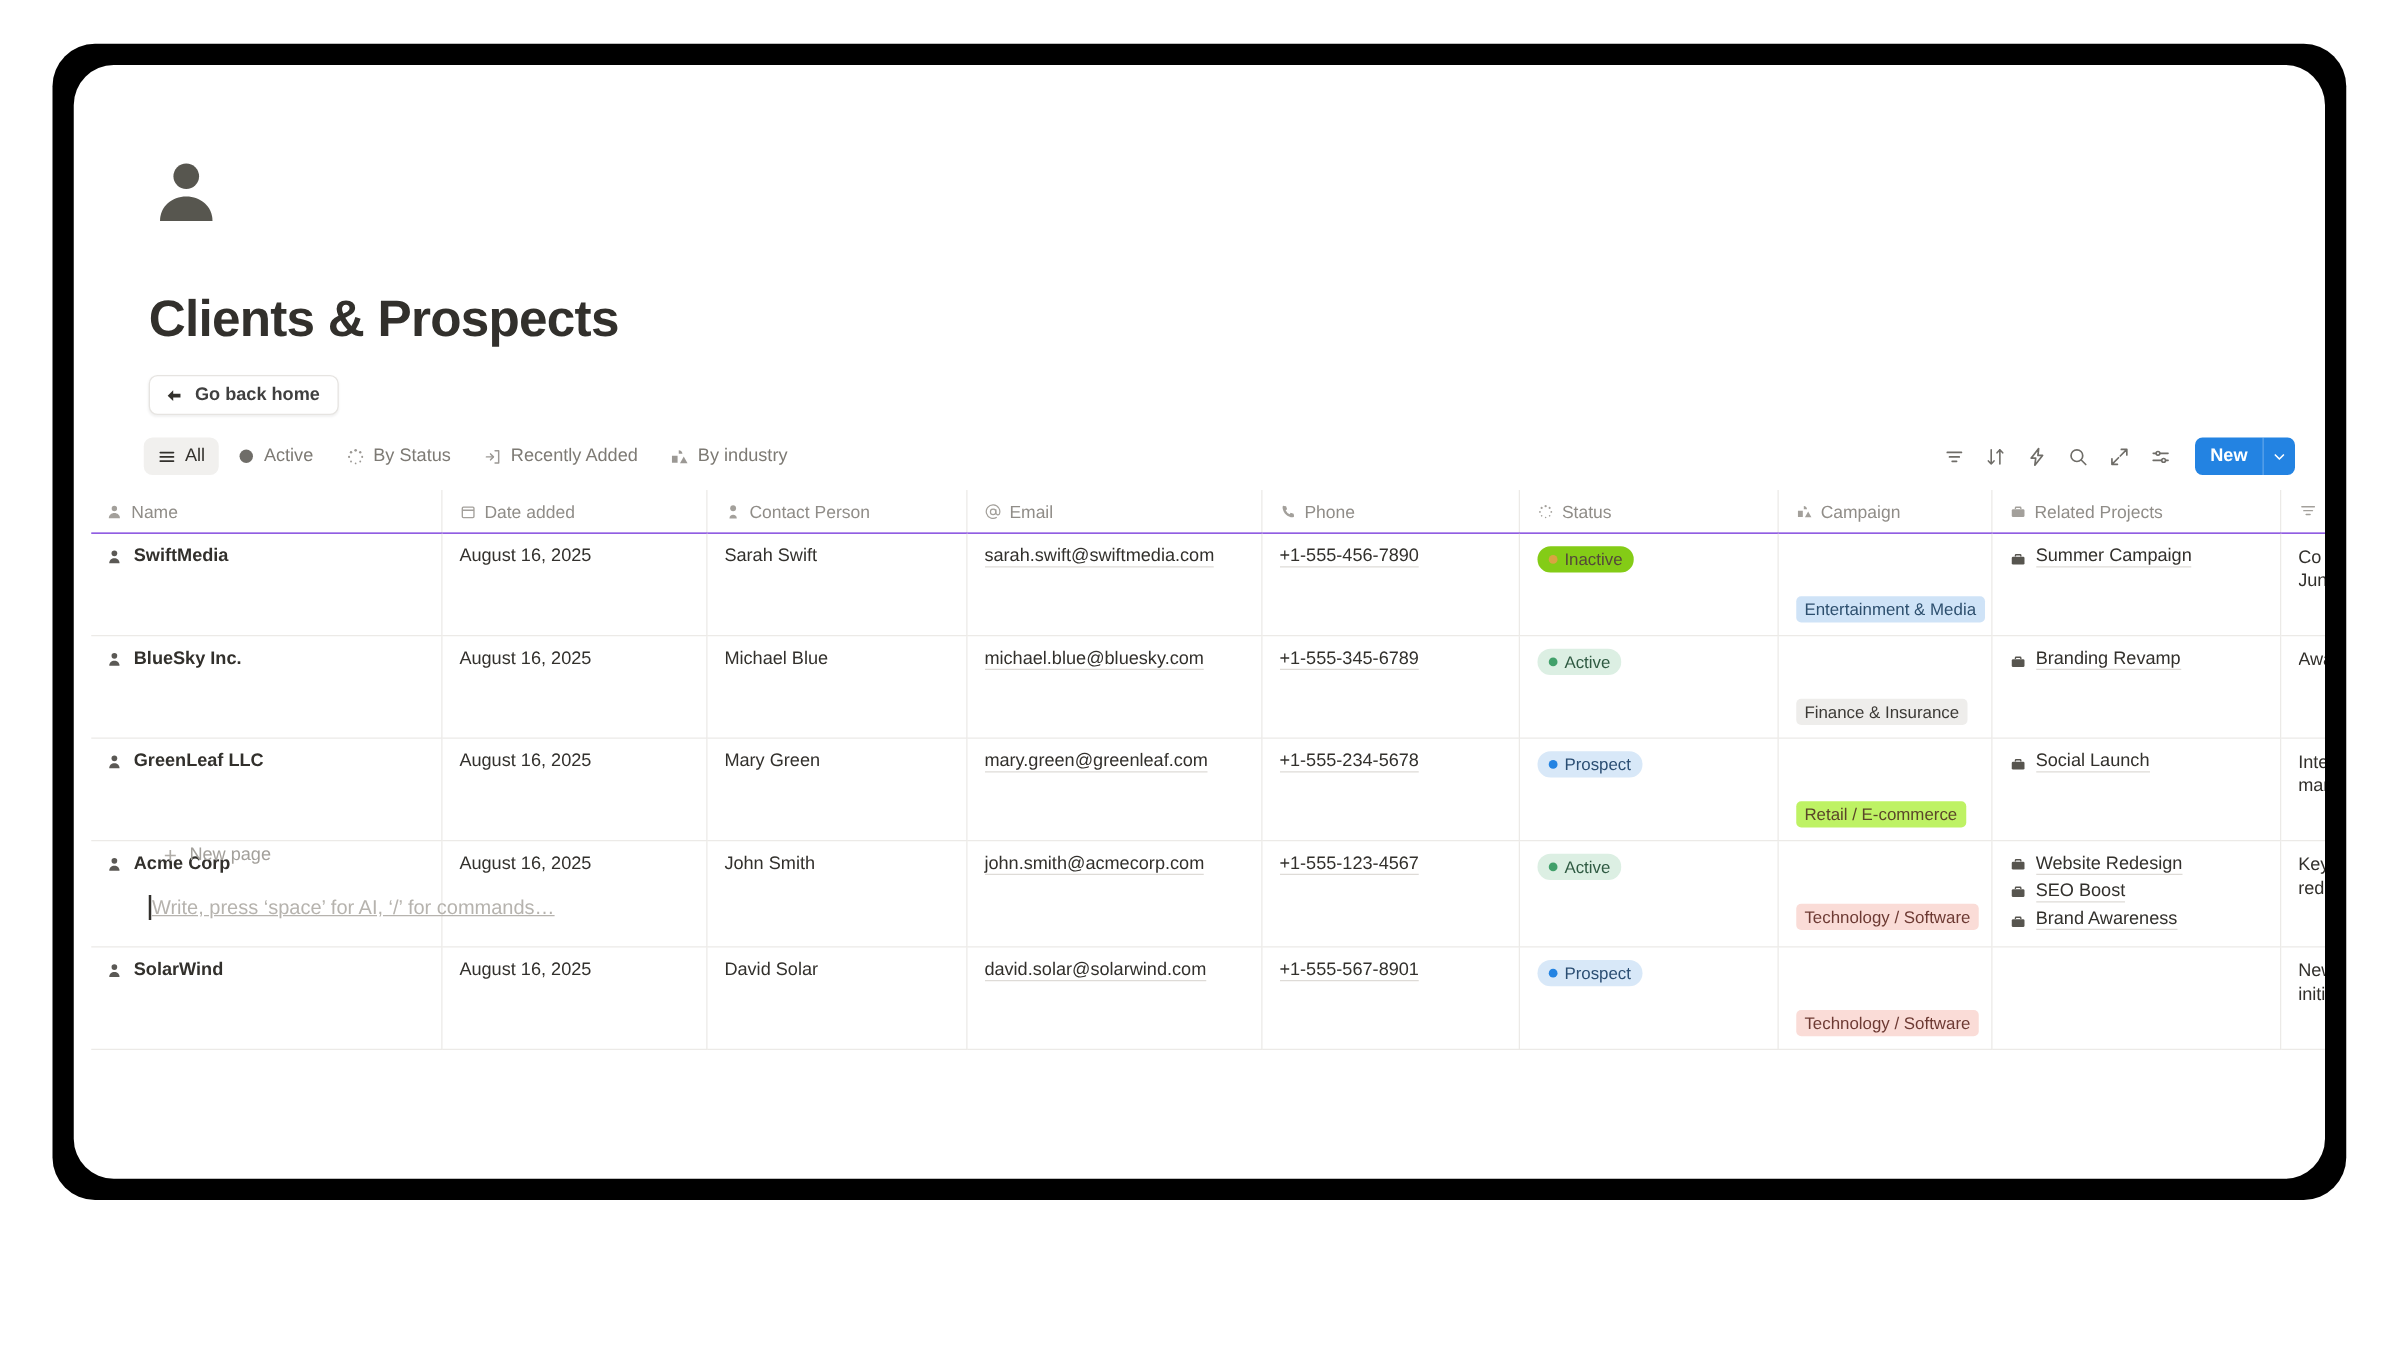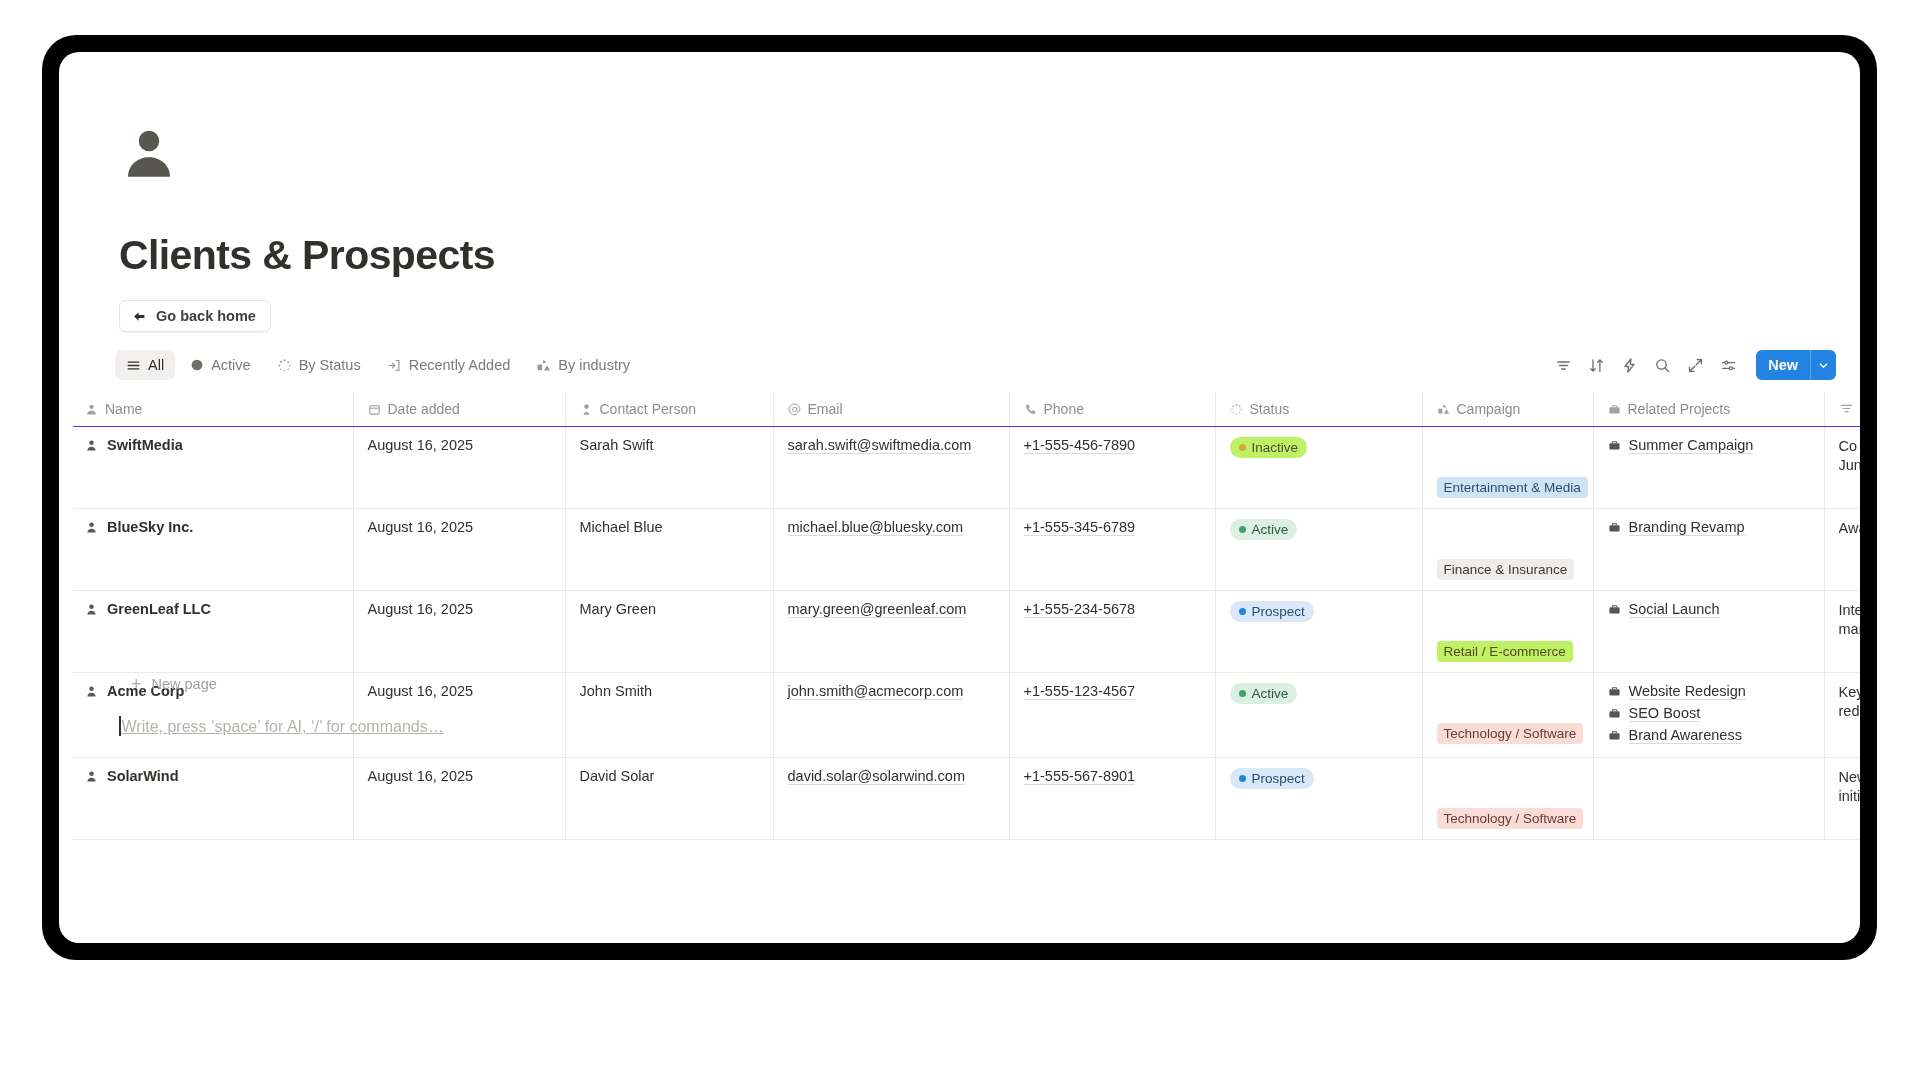--- a/index.html
+++ b/index.html
@@ -15,21 +15,21 @@
     position: absolute;
     left: 42px; top: 35px;
     width: 1835px; height: 925px;
     background: #000000;
     border-radius: 34px;
     padding: 17px;
   }
   .device-screen {
     width: 100%; height: 100%;
     background: #ffffff;
-    border-radius: 20px;
+    border-radius: 32px;
     overflow: hidden;
     position: relative;
   }
 
   
   .page {
     position: absolute;
     left: 0; top: 0;
     width: 100%; height: 100%;
     overflow: hidden;
@@ -209,21 +209,21 @@
     display: inline-block;
     padding: 2px 7px;
     border-radius: 4px;
     font-size: 13.5px;
     white-space: nowrap;
     line-height: 17px;
     margin-top: 40px;
   }
 
   .proj { display: flex; align-items: center; gap: 8px; margin-bottom: 5px; }
-  .proj:last-child { margin-bottom: 0; }
+  .proj:last-child { margin-bottom: 0; align-items: flex-end; }
   .proj .bico { display: flex; color: #57554f; flex: 0 0 auto; }
   .proj .ptxt { font-size: 14.5px; color: #32302c; border-bottom: 1px solid #dedbd7; }
 
   .notes-text {
     font-size: 14.5px;
     color: #32302c;
     line-height: 19px;
     white-space: nowrap;
     overflow: hidden;
   }
@@ -523,21 +523,21 @@
                         <path d="M4.4 21.4c0-4.2 3.4-7.2 7.6-7.2s7.6 3 7.6 7.2z"></path>
                       </svg>
                     </span>
                     <span class="ptext">SwiftMedia</span>
                   </div>
                 </td>
                 <td>August 16, 2025</td>
                 <td>Sarah Swift</td>
                 <td><span class="underlined">sarah.swift@swiftmedia.com</span></td>
                 <td><span class="underlined">+1-555-456-7890</span></td>
-                <td><span class="badge" style="background:#bef264;color:#54483a">
+                <td><span class="badge" style="background:#84cc16;color:#54483a">
                     <span class="dot" style="background:#d9a441"></span>
                     <span>Inactive</span>
                   </span></td>
                 <td><span class="tag" style="background:#cfe3f7;color:#2d4f6e">Entertainment &amp; Media</span></td>
                 <td>
                   <div class="proj">
                     <span class="bico">
                       <svg width="13" height="13" viewBox="0 0 24 24" fill="currentColor">
                         <path d="M9 4.2h6a2 2 0 0 1 2 2v1.4h-2V6.2H9v1.4H7V6.2a2 2 0 0 1 2-2z"></path>
                         <rect x="2.6" y="8" width="18.8" height="11.6" rx="2"></rect>

